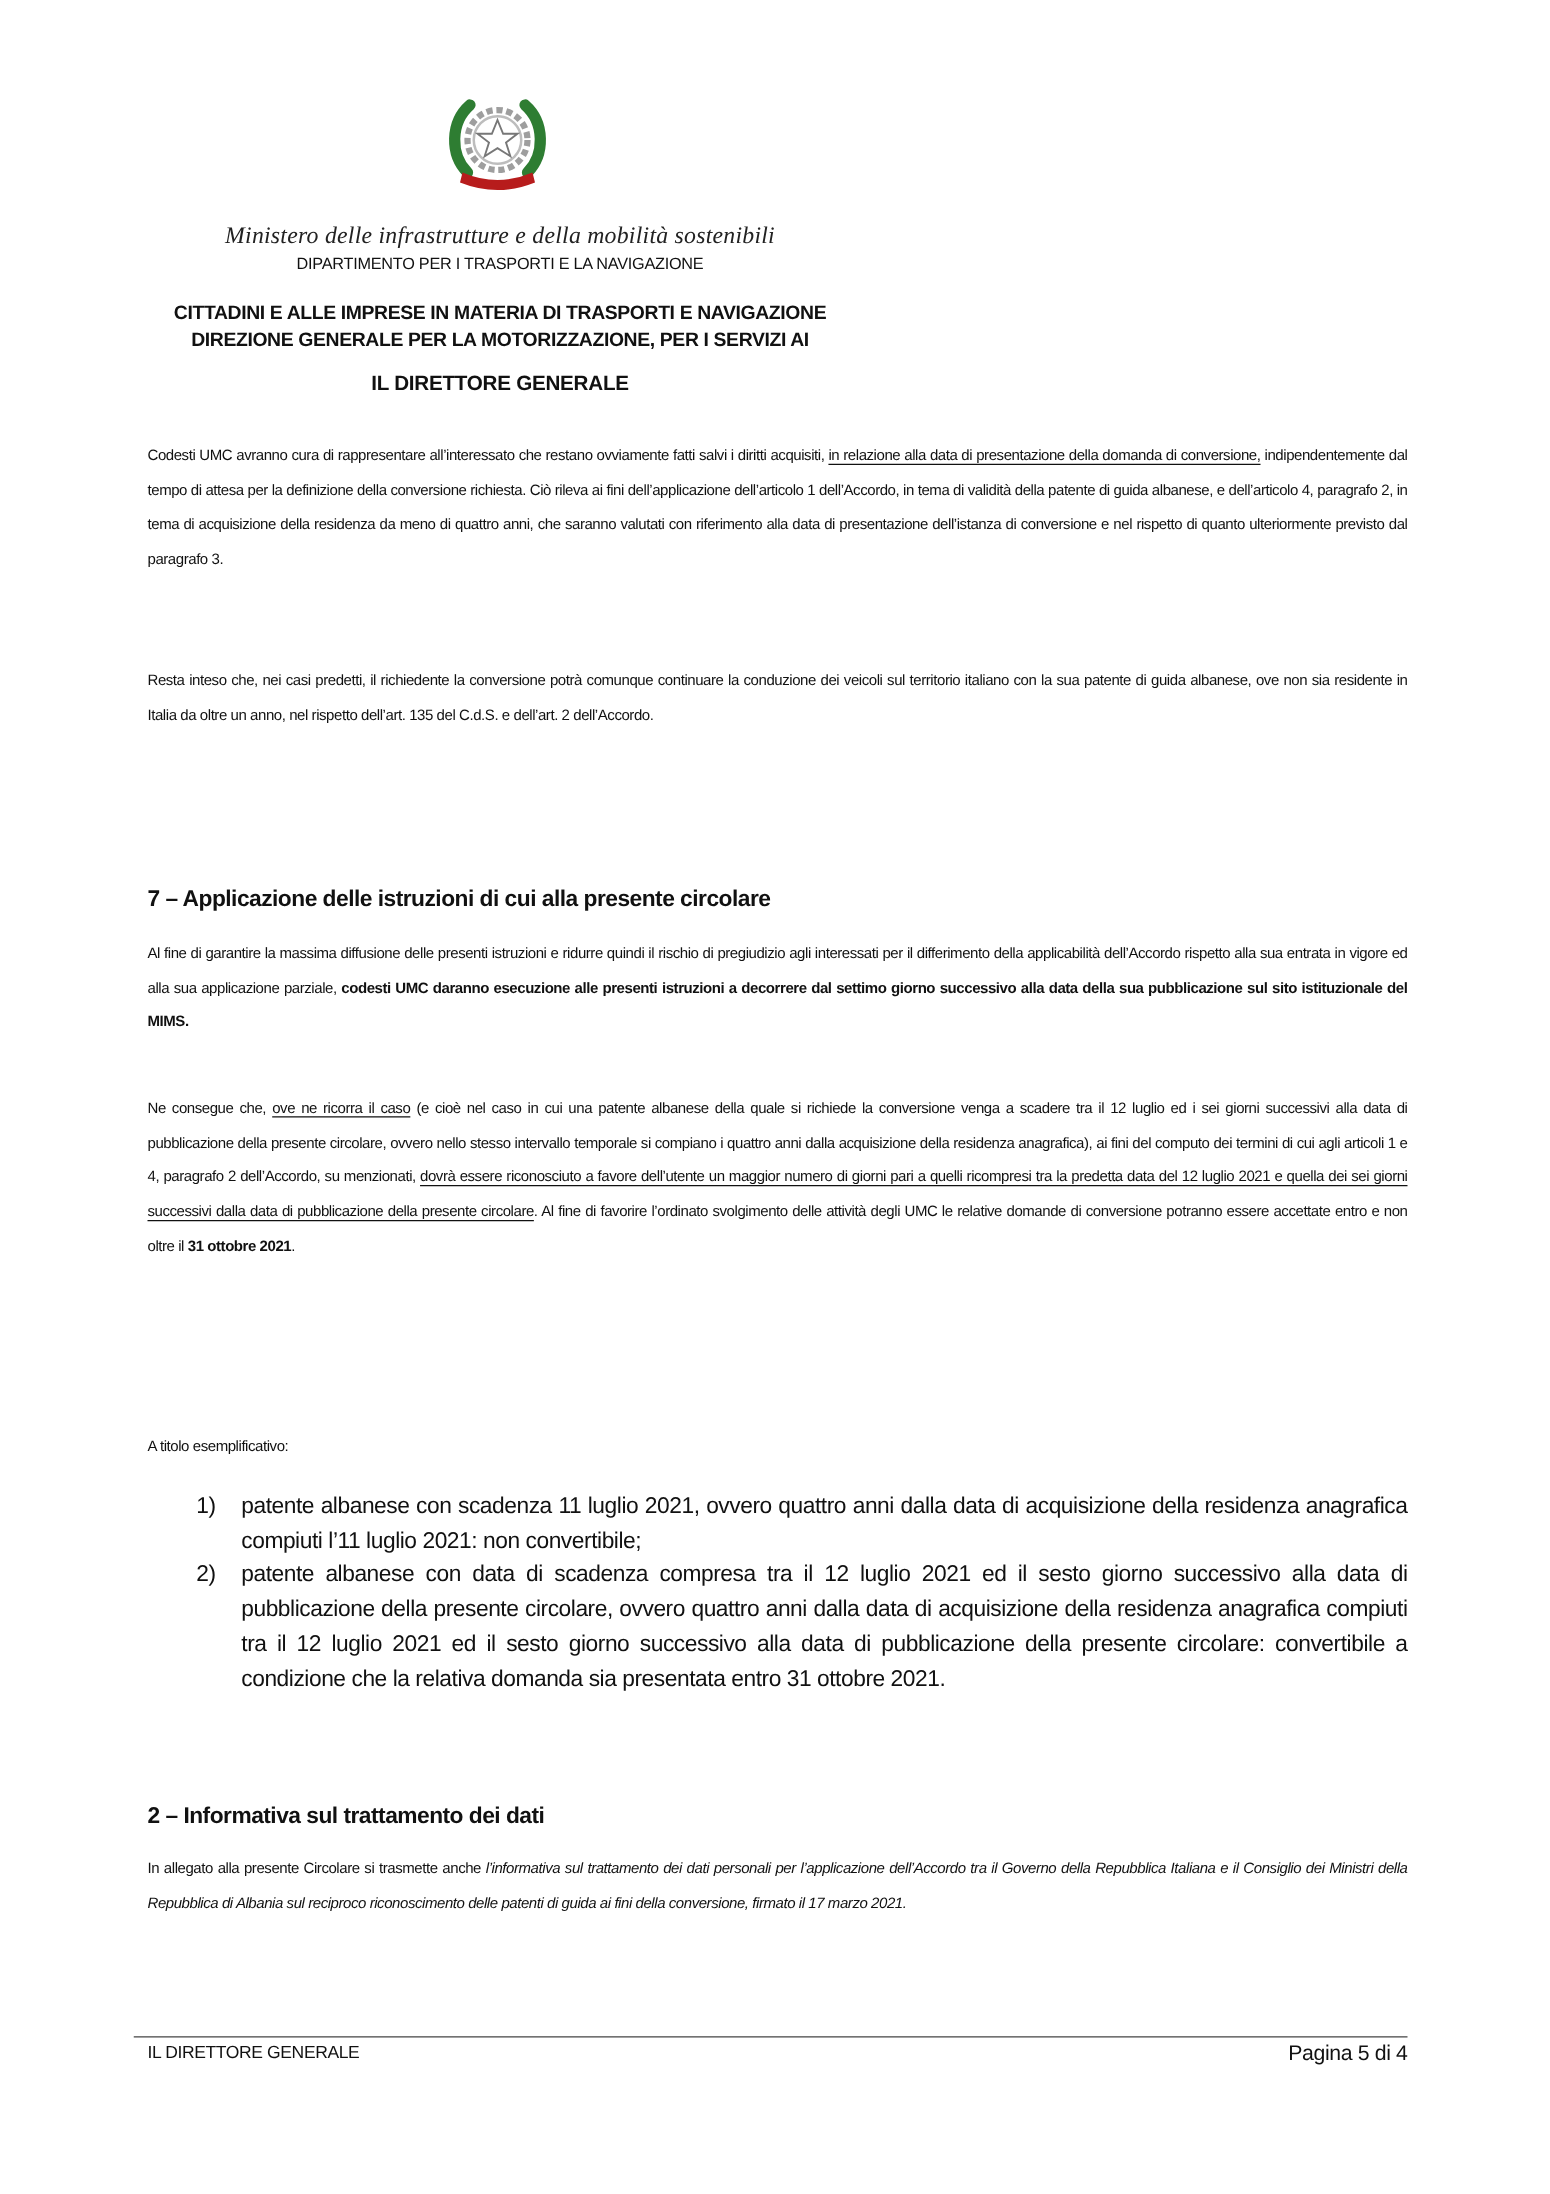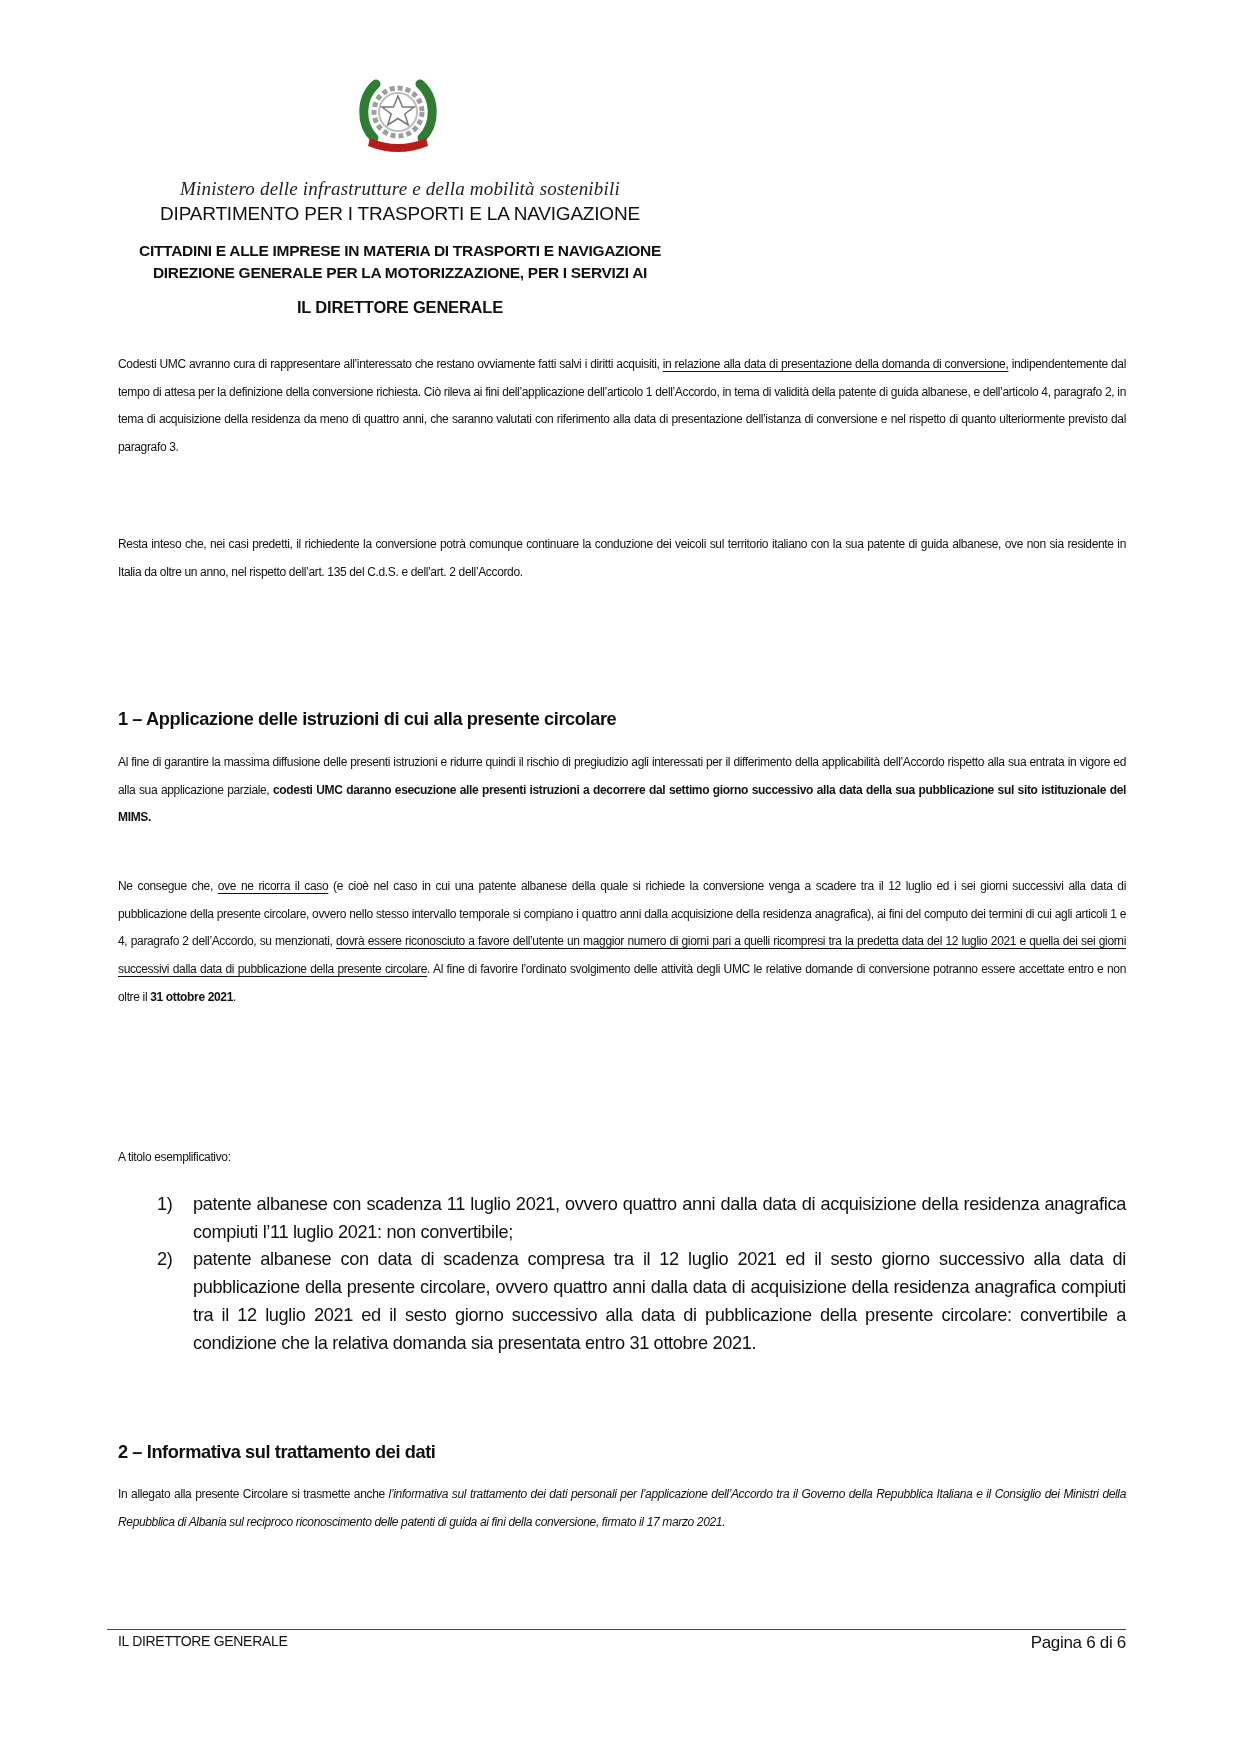--- a/index.html
+++ b/index.html
@@ -1,19 +1,19 @@
 <!DOCTYPE html>
 <html><head>
 <meta charset="utf-8">
 <style>
   html, body { margin:0; padding:0; background:#ffffff; }
   body { width:1240px; height:1755px; position:relative; overflow:hidden; color:#111; font-family:"Liberation Sans", sans-serif; }
   .abs { position:absolute; }
   .ministry { left:140px; width:520px; top:178px; font-family:"Liberation Serif", serif; font-style:italic; font-size:19px; letter-spacing:0.2px; color:#222; text-align:center; white-space:nowrap; }
-  .dept { left:140px; width:520px; top:203px; font-size:19px; text-align:center; white-space:nowrap; letter-spacing:-0.2px; }
+  .dept { left:140px; width:520px; top:203px; font-size:13px; text-align:center; white-space:nowrap; letter-spacing:-0.2px; }
   .dg { left:100px; width:600px; top:240px; font-size:15.5px; font-weight:bold; line-height:22px; text-align:center; letter-spacing:-0.3px; }
   .dir { left:140px; width:520px; top:298px; font-size:16.5px; font-weight:bold; text-align:center; letter-spacing:-0.2px; }
   .para { left:118px; width:1008px; font-size:12px; line-height:27.7px; text-align:justify; letter-spacing:-0.35px; }
   .heading { left:118px; font-size:18.2px; font-weight:bold; letter-spacing:-0.4px; white-space:nowrap; }
   .u { text-decoration:underline; text-underline-offset:3px; }
   .b { font-weight:bold; }
   .i { font-style:italic; }
   .list { left:118px; width:1008px; font-size:18.2px; line-height:27.7px; letter-spacing:-0.35px; }
   .li { position:relative; padding-left:75px; text-align:justify; }
   .li .num { position:absolute; left:39px; top:0; }
@@ -44,21 +44,21 @@
 <div class="abs dg">
   <div>CITTADINI E ALLE IMPRESE IN MATERIA DI TRASPORTI E NAVIGAZIONE</div>
   <div>DIREZIONE GENERALE PER LA MOTORIZZAZIONE, PER I SERVIZI AI</div>
 </div>
 <div class="abs dir">IL DIRETTORE GENERALE</div>
 
 <div class="abs para" style="top:351px;"><span>Codesti UMC avranno cura di rappresentare all’interessato che restano ovviamente fatti salvi i diritti acquisiti, </span><span class="u">in relazione alla data di presentazione della domanda di conversione,</span><span> indipendentemente dal tempo di attesa per la definizione della conversione richiesta. Ciò rileva ai fini dell’applicazione dell’articolo 1 dell’Accordo, in tema di validità della patente di guida albanese, e dell’articolo 4, paragrafo 2, in tema di acquisizione della residenza da meno di quattro anni, che saranno valutati con riferimento alla data di presentazione dell’istanza di conversione e nel rispetto di quanto ulteriormente previsto dal paragrafo 3.</span></div>
 
 <div class="abs para" style="top:531px;">Resta inteso che, nei casi predetti, il richiedente la conversione potrà comunque continuare la conduzione dei veicoli sul territorio italiano con la sua patente di guida albanese, ove non sia residente in Italia da oltre un anno, nel rispetto dell’art. 135 del C.d.S. e dell’art. 2 dell’Accordo.</div>
 
-<div class="abs heading" style="top:709px;">1 – Applicazione delle istruzioni di cui alla presente circolare</div>
+<div class="abs heading" style="top:709px;">7 – Applicazione delle istruzioni di cui alla presente circolare</div>
 <div class="abs para" style="top:749px;"><span>Al fine di garantire la massima diffusione delle presenti istruzioni e ridurre quindi il rischio di pregiudizio agli interessati per il differimento della applicabilità dell’Accordo rispetto alla sua entrata in vigore ed alla sua applicazione parziale, </span><span class="b">codesti UMC daranno esecuzione alle presenti istruzioni a decorrere dal settimo giorno successivo alla data della sua pubblicazione sul sito istituzionale del MIMS.</span></div>
 <div class="abs para" style="top:873px;"><span>Ne consegue che, </span><span class="u">ove ne ricorra il caso</span><span> (e cioè nel caso in cui una patente albanese della quale si richiede la conversione venga a scadere tra il 12 luglio ed i sei giorni successivi alla data di pubblicazione della presente circolare, ovvero nello stesso intervallo temporale si compiano i quattro anni dalla acquisizione della residenza anagrafica), ai fini del computo dei termini di cui agli articoli 1 e 4, paragrafo 2 dell’Accordo, su menzionati, </span><span class="u">dovrà essere riconosciuto a favore dell’utente un maggior numero di giorni pari a quelli ricompresi tra la predetta data del 12 luglio 2021 e quella dei sei giorni successivi dalla data di pubblicazione della presente circolare</span><span>. Al fine di favorire l’ordinato svolgimento delle attività degli UMC le relative domande di conversione potranno essere accettate entro e non oltre il </span><span class="b">31 ottobre 2021</span><span>.</span></div>
 
 <div class="abs para" style="top:1144px;">A titolo esemplificativo:</div>
 
 <div class="abs list" style="top:1191px;">
   <div class="li">
     <span class="num">1)</span>
     <span>patente albanese con scadenza 11 luglio 2021, ovvero quattro anni dalla data di acquisizione della residenza anagrafica compiuti l’11 luglio 2021: non convertibile;</span>
   </div>
@@ -66,13 +66,13 @@
     <span class="num">2)</span>
     <span>patente albanese con data di scadenza compresa tra il 12 luglio 2021 ed il sesto giorno successivo alla data di pubblicazione della presente circolare, ovvero quattro anni dalla data di acquisizione della residenza anagrafica compiuti tra il 12 luglio 2021 ed il sesto giorno successivo alla data di pubblicazione della presente circolare: convertibile a condizione che la relativa domanda sia presentata entro 31 ottobre 2021.</span>
   </div>
 </div>
 
 <div class="abs heading" style="top:1442px;">2 – Informativa sul trattamento dei dati</div>
 <div class="abs para" style="top:1481px;"><span>In allegato alla presente Circolare si trasmette anche </span><span class="i">l’informativa sul trattamento dei dati personali per l’applicazione dell’Accordo tra il Governo della Repubblica Italiana e il Consiglio dei Ministri della Repubblica di Albania sul reciproco riconoscimento delle patenti di guida ai fini della conversione, firmato il 17 marzo 2021.</span></div>
 
 <div class="abs footer-line"></div>
 <div class="abs footer-left">IL DIRETTORE GENERALE</div>
-<div class="abs footer-right">Pagina 6 di 6</div>
+<div class="abs footer-right">Pagina 5 di 4</div>
 
 </body></html>

